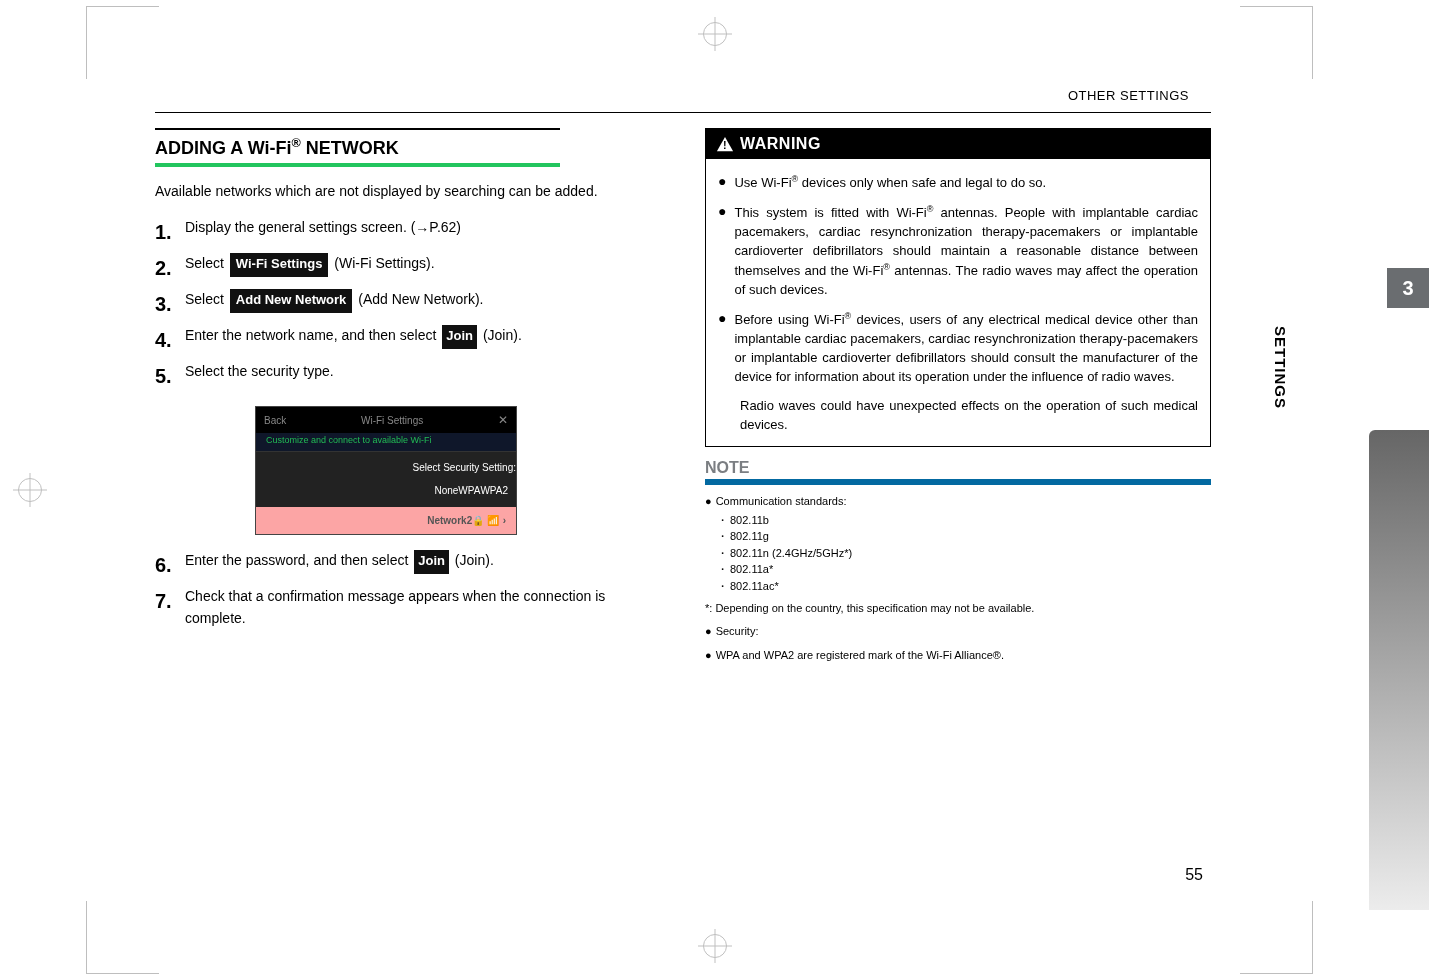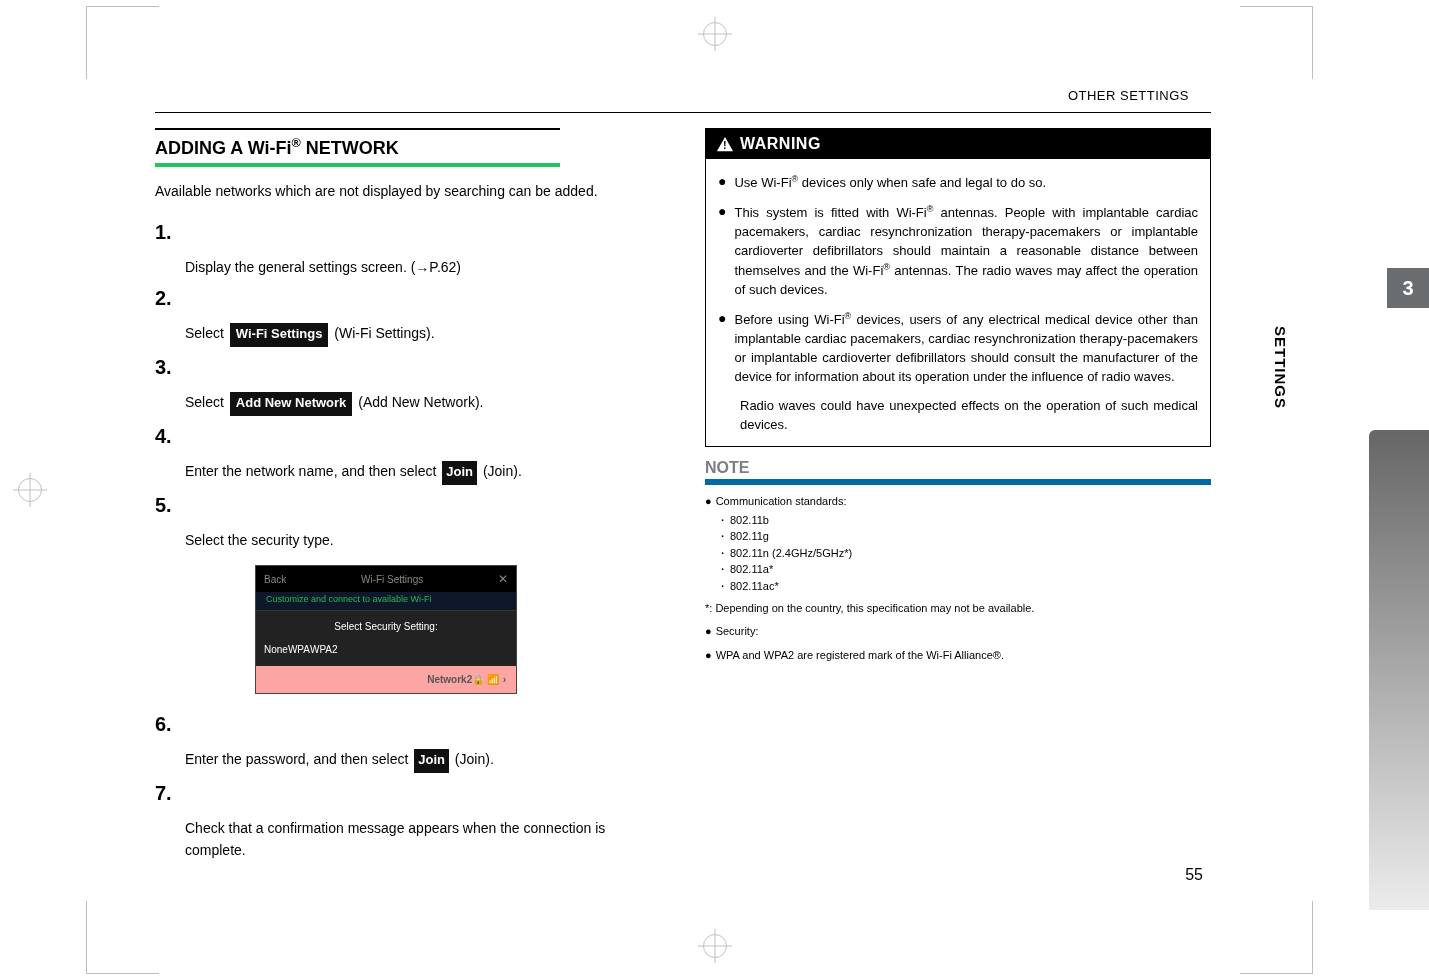--- a/index.html
+++ b/index.html
@@ -64,21 +64,21 @@
     display: flex;
     align-items: flex-start;
     margin: 4px 0;
     line-height: 1.6;
   }
   .step-num {
     font-size: 20px;
     font-weight: bold;
     min-width: 30px;
   }
-  .step-body { flex: 1; margin-top: 40px; }
+  .step-body { flex: 1; }
   .btn-chip {
     display: inline-block;
     background: #111;
     color: #fff;
     font-weight: bold;
     padding: 1px 6px 2px;
     margin: 0 2px;
     font-size: 13px;
   }
   .btn-chip.narrow { padding: 1px 4px 2px; }
@@ -97,28 +97,28 @@
     padding: 6px 8px;
     color: #888;
     font-size: 10px;
     background: #000;
   }
   .shot-x { font-size: 12px; color: #888; }
   .shot-sub { color: #2b5; font-size: 9px; padding: 2px 10px 6px; background:#0f172a; }
   .shot-select {
     background: #222;
     padding: 10px 0 6px;
-    text-align: center;
+    text-align: right;
     font-size: 10px;
     color: #fff;
     border-top: 1px solid #333;
   }
   .shot-options {
     display: flex;
-    justify-content: flex-start;
+    justify-content: flex-end;
     padding: 6px 8px 10px;
     font-size: 10px;
     color: #fff;
     background: #222;
   }
   .shot-row {
     padding: 8px 10px;
     color: #555;
     background: #fca5a5;
     display: flex;

